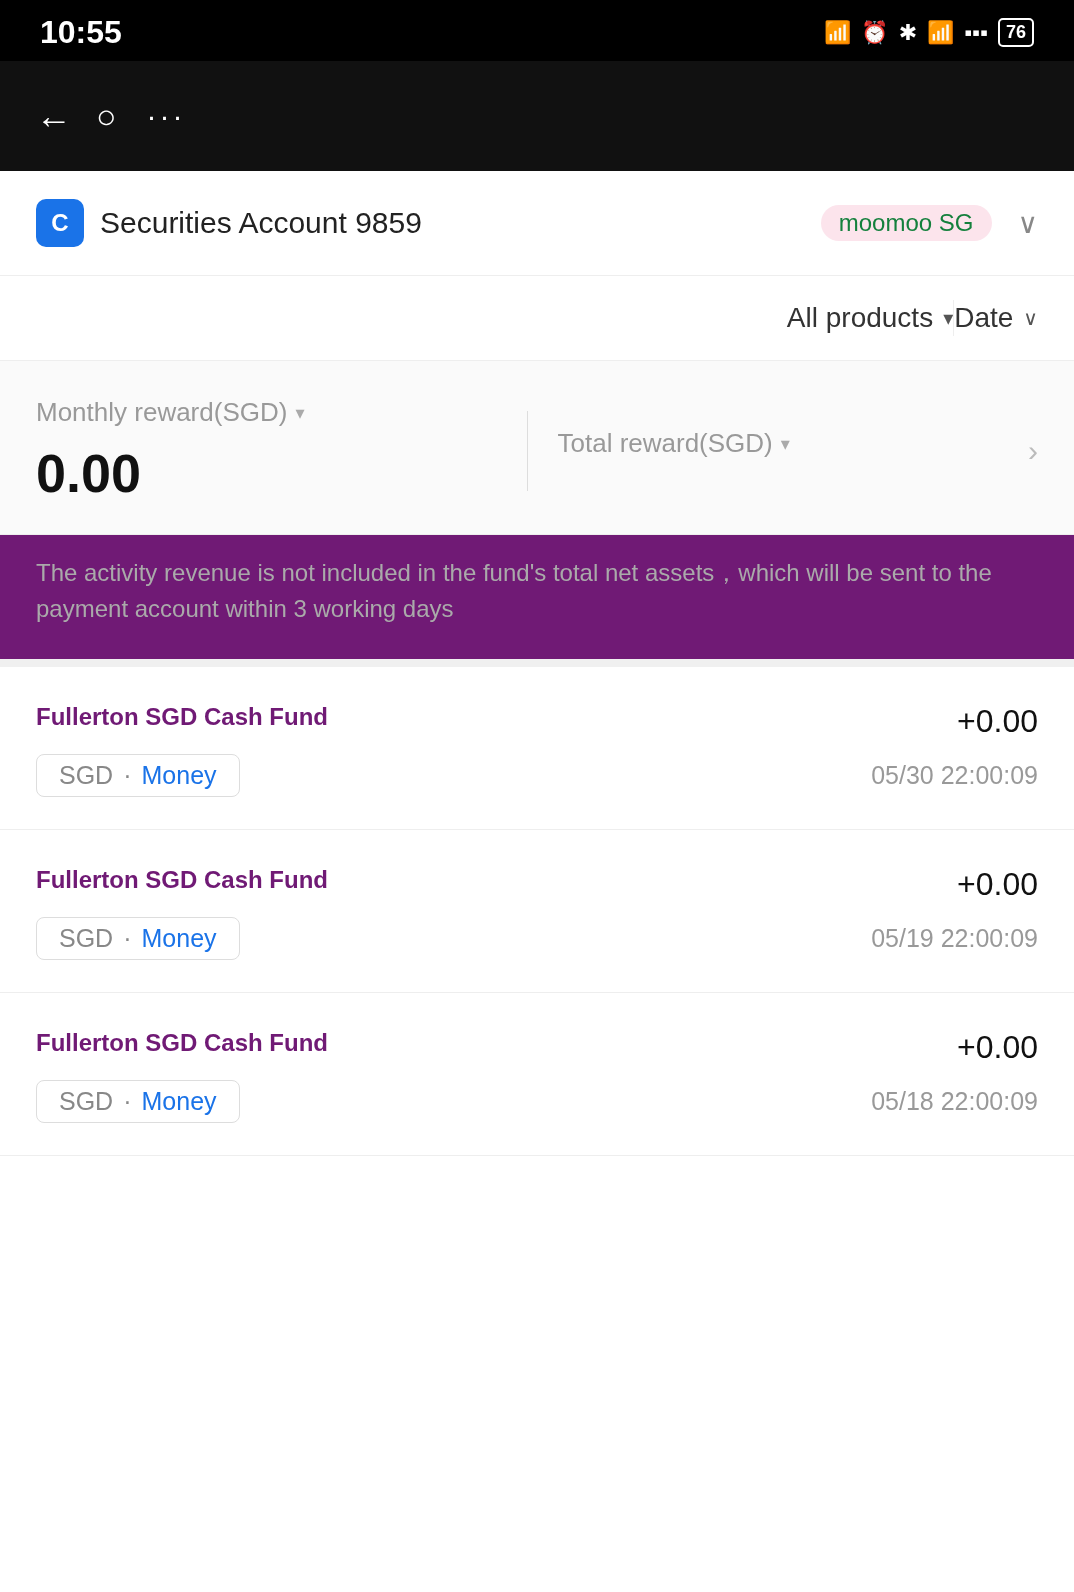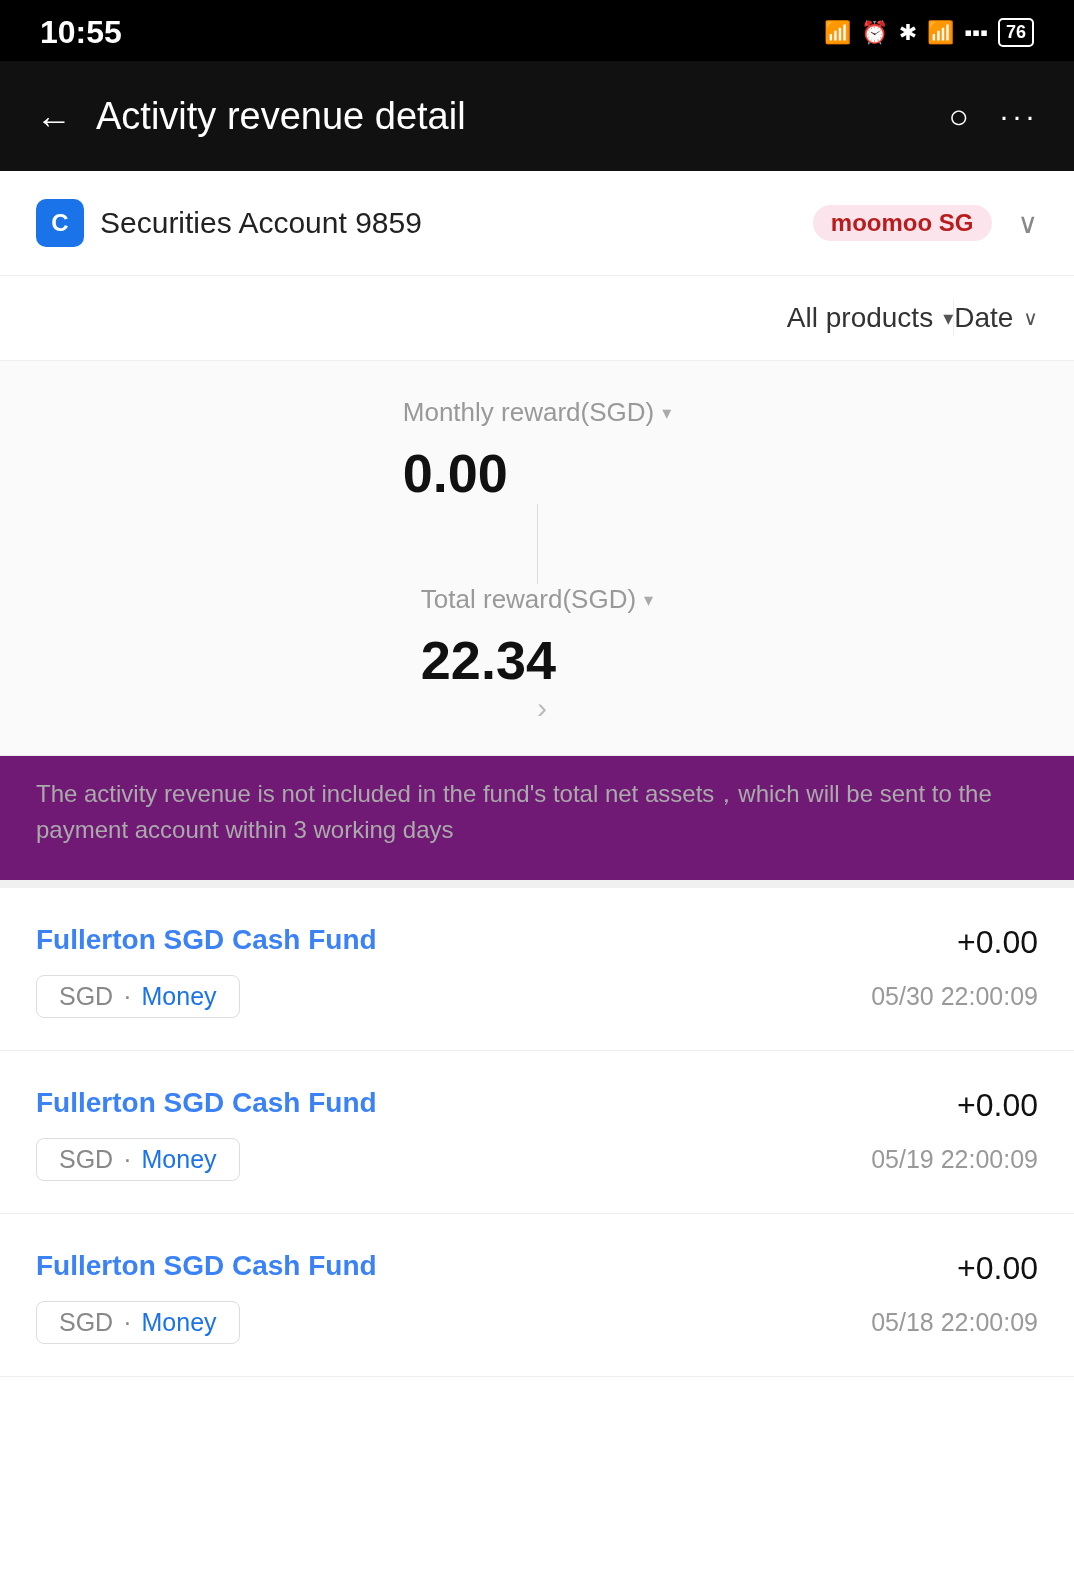--- a/index.html
+++ b/index.html
@@ -103,25 +103,25 @@
       font-weight: 700;
     }
     .account-name {
       font-size: 30px;
       color: #222;
       font-weight: 400;
       flex: 1;
     }
     .account-badge {
       background: #fce4ec;
-      color: #b91c1c;
+      color: #15803d;
       border-radius: 20px;
       padding: 4px 18px;
       font-size: 24px;
-      font-weight: 700;
+      font-weight: 400;
     }
     .account-chevron {
       font-size: 28px;
       color: #888;
       margin-left: 10px;
     }
 
     
     .filter-row {
       display: flex;
@@ -150,21 +150,20 @@
     }
 
     
     .stats-section {
       background: #fafafa;
       padding: 36px 36px 30px;
       display: flex;
       align-items: center;
       gap: 0;
       border-bottom: 1px solid #eee;
-      flex-direction: column;
     }
     .stat-block {
       flex: 1;
     }
     .stat-label {
       font-size: 26px;
       color: #999;
       display: flex;
       align-items: center;
       gap: 8px;
@@ -209,23 +208,23 @@
       padding: 36px 36px 32px;
       border-bottom: 1px solid #eee;
     }
     .fund-row-top {
       display: flex;
       justify-content: space-between;
       align-items: flex-start;
       margin-bottom: 14px;
     }
     .fund-name {
-      font-size: 28px;
+      font-size: 24px;
       font-weight: 700;
-      color: #3b82f6;
+      color: #701a75;
     }
     .fund-amount {
       font-size: 32px;
       font-weight: 400;
       color: #111;
     }
     .fund-row-bottom {
       display: flex;
       justify-content: space-between;
       align-items: center;
@@ -265,21 +264,20 @@
     <span class="status-icon">⏰</span>
     <span class="status-icon">✱</span>
     <span class="status-icon">📶</span>
     <span class="status-icon">▪▪▪</span>
     <span class="battery-box">76</span>
   </div>
 </div>
 
 <div class="nav-header">
   <span class="nav-back">←</span>
-  <span class="nav-title">Activity revenue detail</span>
   <div class="nav-actions">
     <span class="nav-action-icon">○</span>
     <span class="nav-more">···</span>
   </div>
 </div>
 
 <div class="account-row">
   <div class="account-icon">
     <span>C</span>
   </div>
@@ -307,21 +305,20 @@
       <span class="stat-label-arrow">▾</span>
     </div>
     <div class="stat-value">0.00</div>
   </div>
   <div class="stat-separator"></div>
   <div class="stat-block">
     <div class="stat-label">
       <span>Total reward(SGD)</span>
       <span class="stat-label-arrow">▾</span>
     </div>
-    <div class="stat-value">22.34</div>
   </div>
   <span class="stat-chevron">›</span>
 </div>
 
 <div class="disclaimer">
   <p class="disclaimer-text">The activity revenue is not included in the fund's total net assets，which will be sent to the payment account within 3 working days</p>
 </div>
 
 <div id="fund-list-container">
     <div class="fund-item">

